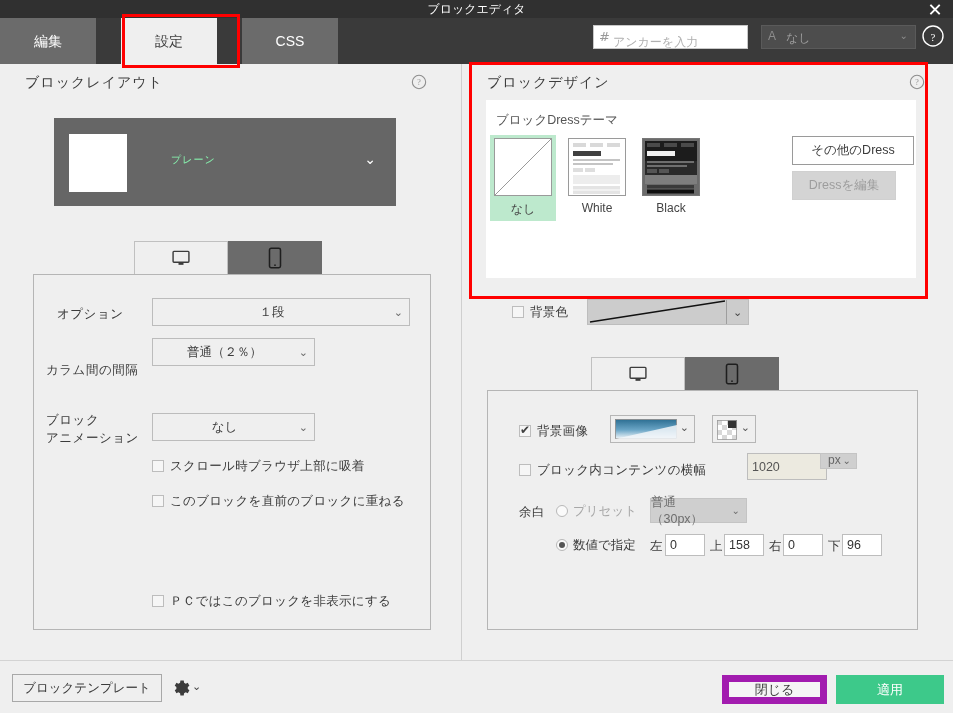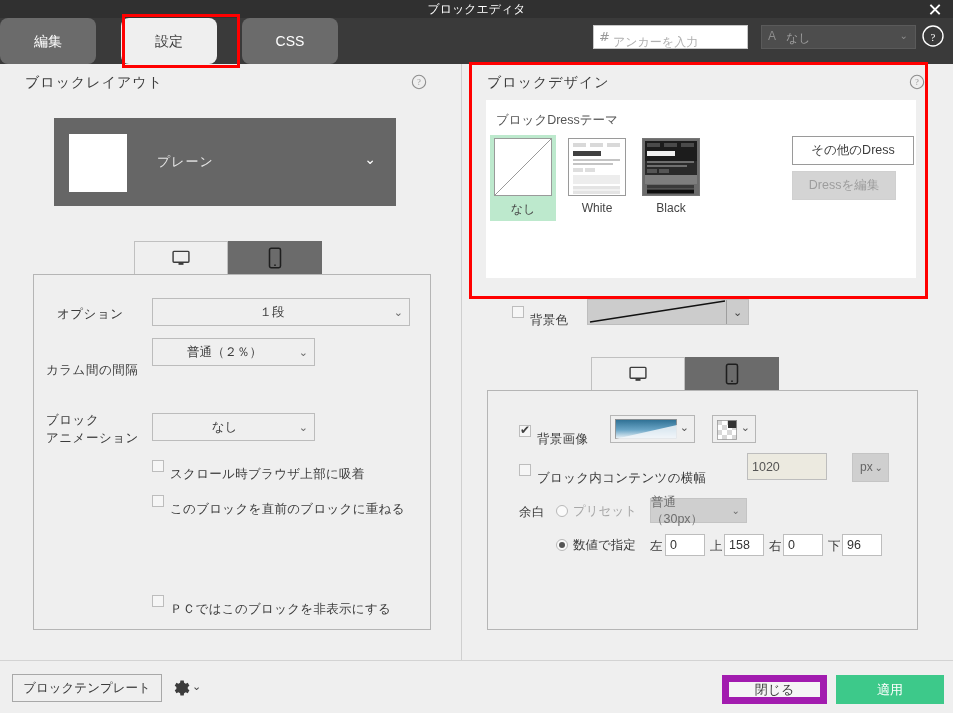--- a/index.html
+++ b/index.html
@@ -29,21 +29,20 @@
   
   .tabbar {
     position: absolute; left: 0; top: 18px; width: 953px; height: 46px;
     background: #3a3a3a;
   }
   .tab {
     position: absolute; top: 0; height: 46px; width: 96px;
     background: #6b6b6b; color: #ffffff;
     font-size: 14px; text-align: center; line-height: 46px;
     cursor: pointer;
-    border-radius: 8px;
   }
   .tab.active { background: #efefef; color: #3c3c3c; }
   .tab.t0 { left: 0px; }
   .tab.t1 { left: 121px; }
   .tab.t2 { left: 242px; }
 
   .anchor-wrap {
     position: absolute; left: 593px; top: 25px; width: 155px; height: 24px;
     background: #ffffff; border: 1px solid #c8c8c8;
   }
@@ -97,21 +96,21 @@
   
   .layout-preview {
     position: absolute; left: 54px; top: 118px; width: 342px; height: 88px;
     background: #666666; cursor: pointer;
   }
   .layout-preview .lp-thumb {
     position: absolute; left: 15px; top: 16px; width: 58px; height: 58px;
     background: #ffffff;
   }
   .layout-preview .lp-label {
-    position: absolute; left: 103px; top: 35px; font-size: 13px; color: #e5e5e5;
+    position: absolute; left: 117px; top: 35px; font-size: 10px; color: #86efac;
     letter-spacing: 1px;
   }
   .layout-preview .lp-caret {
     position: absolute; right: 20px; top: 33px; font-size: 14px; color: #ffffff;
   }
 
   
   .devtabs { position: absolute; height: 34px; }
   .devtab {
     position: absolute; top: 0; width: 94px; height: 34px;
@@ -149,21 +148,21 @@
     border: 1px solid #bdbdbd; background: #f6f6f6;
   }
   .cb.checked .box { background: #f6f6f6; }
   .cb .tick {
     position: absolute; left: 1px; top: -2px; font-size: 12px; color: #404040;
     display: none; line-height: 14px;
   }
   .cb.checked .tick { display: block; }
   .cb .cb-label {
     position: absolute; left: 18px; top: -2px; white-space: nowrap;
-    font-size: 12.5px; color: #3c3c3c; letter-spacing: .3px; margin-top: 8px;
+    font-size: 12.5px; color: #3c3c3c; letter-spacing: .3px;
   }
 
   .radio { position: absolute; cursor: pointer; }
   .radio .rbox {
     position: absolute; left: 0; top: 0; width: 12px; height: 12px;
     border: 1px solid #b8b8b8; border-radius: 50%; background: #fafafa;
   }
   .radio.on .rdot {
     position: absolute; left: 3px; top: 3px; width: 6px; height: 6px;
     border-radius: 50%; background: #555555;
@@ -530,21 +529,21 @@
   </svg>
   <span style="position:absolute;right:5px;top:5px;font-size:11px;color:#555;">⌄</span>
 </div>
 
 <div class="cb" style="left:519px; top:464px;">
   <span class="box"></span>
 
   <span class="cb-label">ブロック内コンテンツの横幅</span>
 </div>
 <input class="num-input disabled" style="left: 747px; top: 453px; width: 80px; height: 27px;" type="text" value="1020">
-<div class="unit-sel" style="left:852px; top:453px; width:37px; height:29px;">
+<div class="unit-sel" style="left:820px; top:453px; width:37px; height:16px;">
   <span class="u-text">px</span>
   <span class="u-caret">⌄</span>
 </div>
 
 <div class="row-label" style="left:519px; top:504px;">余白</div>
 <div class="radio off" style="left:556px; top:505px;">
   <span class="rbox"></span>
   <span class="r-label">プリセット</span>
 </div>
 <div class="sel-disabled" style="left:650px; top:498px; width:97px; height:25px;">

